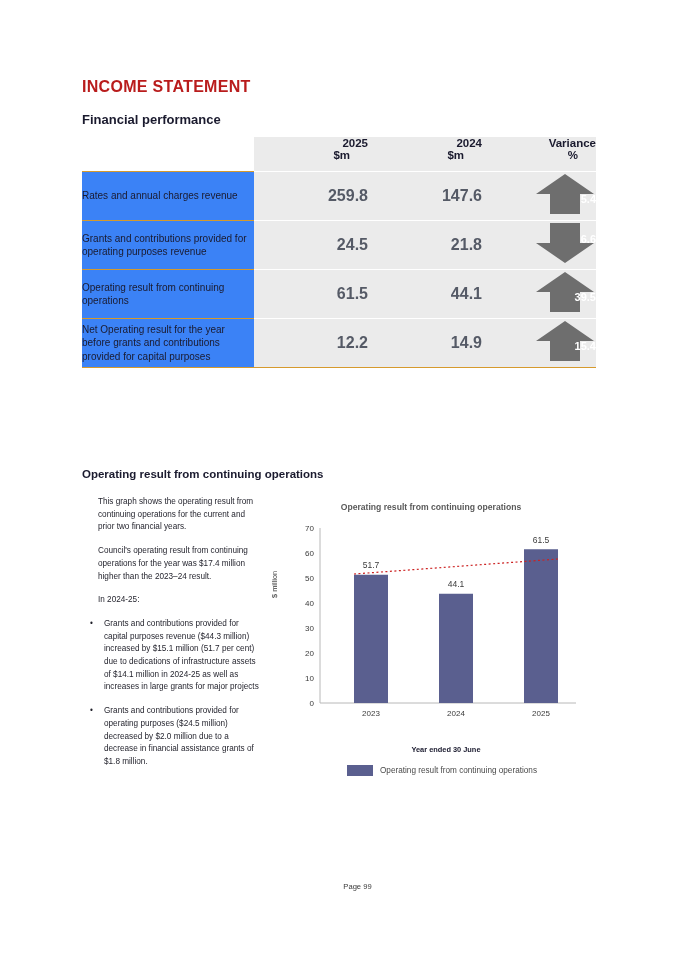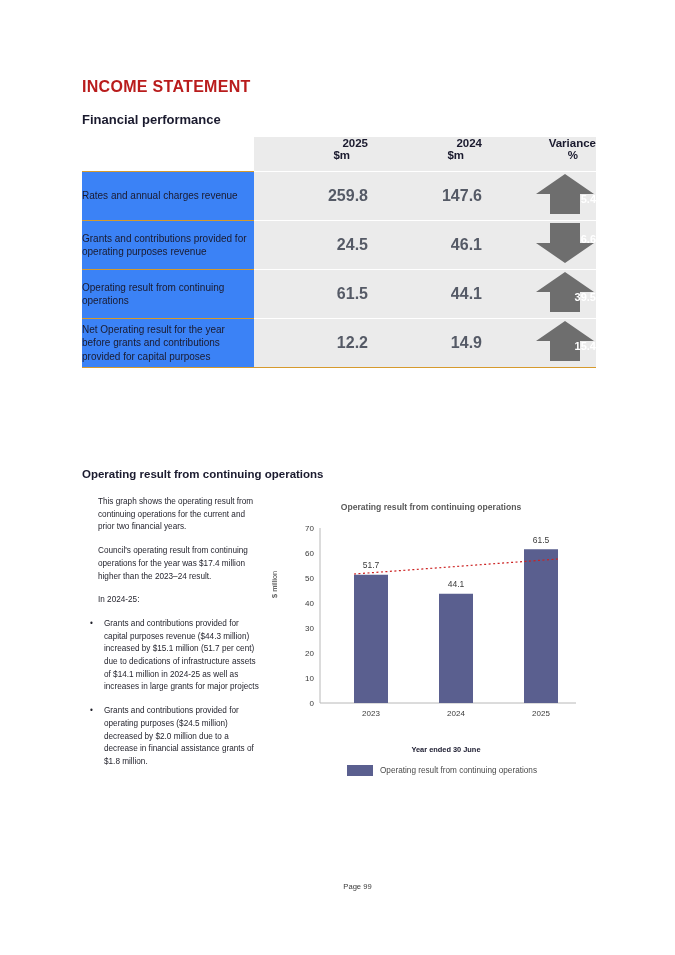--- a/index.html
+++ b/index.html
@@ -258,21 +258,21 @@
               <svg width="62" height="44" viewBox="0 0 62 44">
                 <polygon points="31,2 60,22 46,22 46,42 16,42 16,22 2,22" fill="#6e6e6e"></polygon>
               </svg>
               <span class="arrow-val">5.4</span>
             </span>
           </td>
         </tr>
         <tr>
           <td class="row-label">Grants and contributions provided for operating purposes revenue</td>
           <td class="row-num">24.5</td>
-          <td class="row-num">46.1</td>
+          <td class="row-num">21.8</td>
           <td class="row-var">
             <span class="arrow-wrap arrow-down">
               <svg width="62" height="44" viewBox="0 0 62 44">
                 <polygon points="31,42 60,22 46,22 46,2 16,2 16,22 2,22" fill="#6e6e6e"></polygon>
               </svg>
               <span class="arrow-val">6.6</span>
             </span>
           </td>
         </tr>
         <tr>

